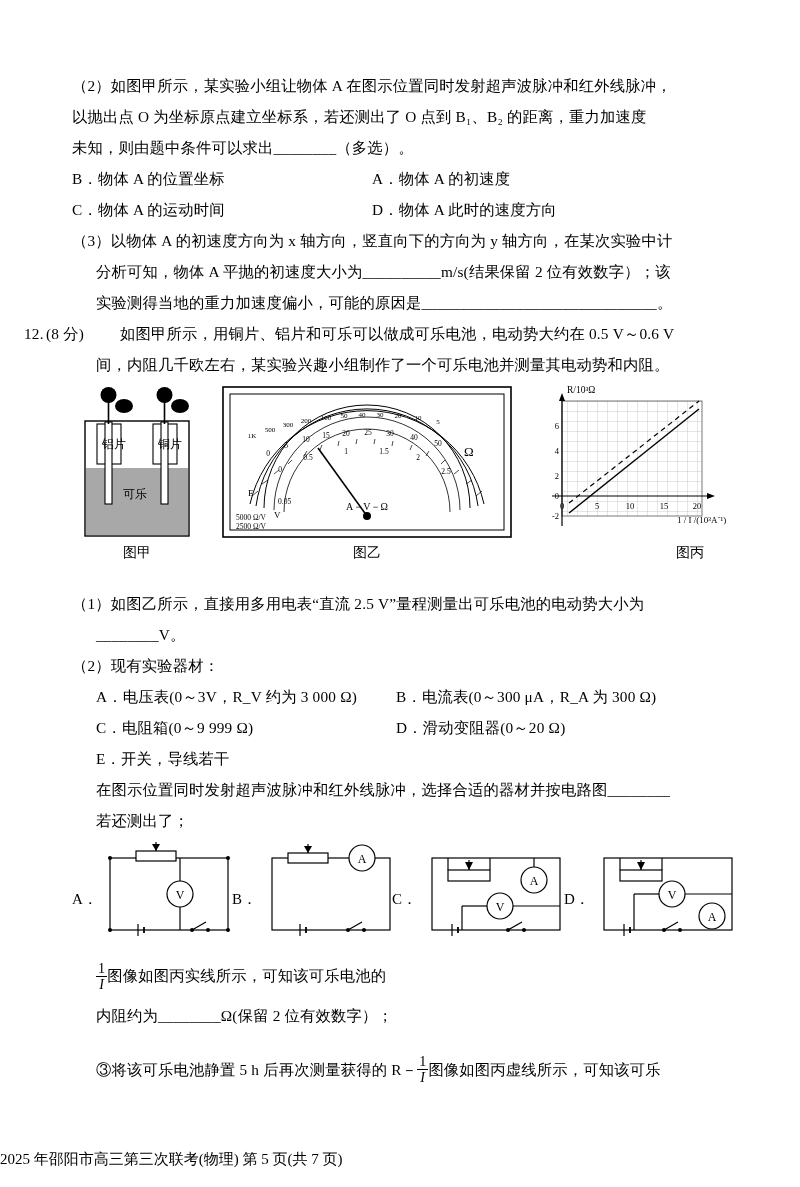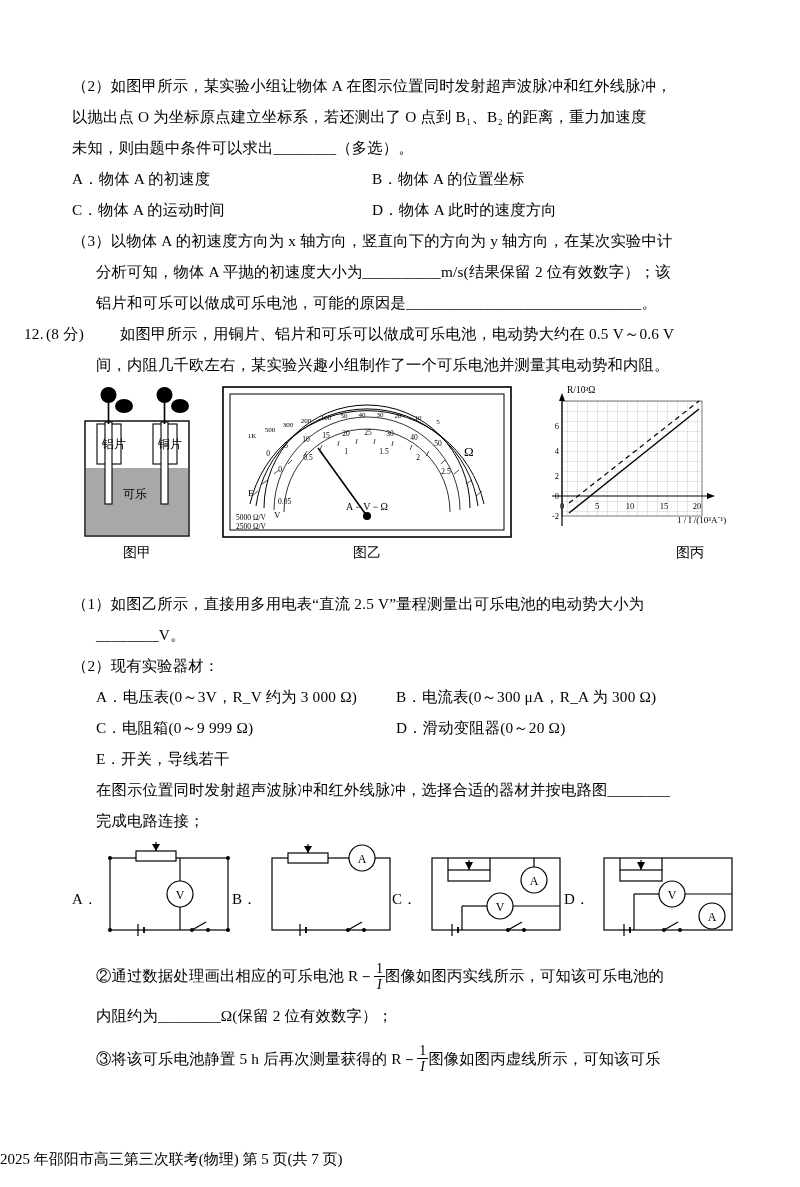--- a/index.html
+++ b/index.html
@@ -30,31 +30,31 @@
 <body>
 
 <div class="page">
   <div class="content">
 
     <div class="ln">（2）如图甲所示，某实验小组让物体 A 在图示位置同时发射超声波脉冲和红外线脉冲，</div>
     <div class="ln">以抛出点 O 为坐标原点建立坐标系，若还测出了 O 点到 B₁、B₂ 的距离，重力加速度</div>
     <div class="ln">未知，则由题中条件可以求出________（多选）。</div>
 
     <div class="ln opt-grid">
+      <div>B．物体 A 的位置坐标</div>
       <div>A．物体 A 的初速度</div>
-      <div>B．物体 A 的位置坐标</div>
     </div>
     <div class="ln opt-grid">
       <div>C．物体 A 的运动时间</div>
       <div>D．物体 A 此时的速度方向</div>
     </div>
 
     <div class="ln">（3）以物体 A 的初速度方向为 x 轴方向，竖直向下的方向为 y 轴方向，在某次实验中计</div>
     <div class="ln" style="padding-left:24px">分析可知，物体 A 平抛的初速度大小为__________m/s(结果保留 2 位有效数字）；该</div>
-    <div class="ln" style="padding-left:24px">铝片和可乐可以做成可乐电池，可能的原因是______________________________。</div>
+    <div class="ln" style="padding-left:24px">实验测得当地的重力加速度偏小，可能的原因是______________________________。</div>
 
     <div class="ln hang" style="padding-left:48px;position:relative;">
       <span style="position:absolute;left:-48px">12.</span>
       <span style="position:absolute;left:-26px">(8 分)</span>
       <span>如图甲所示，用铜片、铝片和可乐可以做成可乐电池，电动势大约在 0.5 V～0.6 V</span>
     </div>
     <div class="ln" style="padding-left:24px">间，内阻几千欧左右，某实验兴趣小组制作了一个可乐电池并测量其电动势和内阻。</div>
 
     <div class="fig-wrap">
 
@@ -190,21 +190,21 @@
       <div>A．电压表(0～3V，R_V 约为 3 000 Ω)</div>
       <div>B．电流表(0～300 μA，R_A 为 300 Ω)</div>
     </div>
     <div class="ln opt-grid" style="padding-left:24px">
       <div>C．电阻箱(0～9 999 Ω)</div>
       <div>D．滑动变阻器(0～20 Ω)</div>
     </div>
     <div class="ln" style="padding-left:24px">E．开关，导线若干</div>
 
     <div class="ln" style="padding-left:24px">在图示位置同时发射超声波脉冲和红外线脉冲，选择合适的器材并按电路图________</div>
-    <div class="ln" style="padding-left:24px">完成电路连接；</div>
+    <div class="ln" style="padding-left:24px">若还测出了；</div>
 
     <div class="circ-row">
       <div class="circ-label" style="left:0px;top:50px">A．</div>
       <svg class="circ" style="left:28px" width="140" height="115" viewBox="0 0 140 115">
         <rect x="10" y="18" width="118" height="72" fill="none" stroke="#000" stroke-width="1.2"></rect>
         <rect x="36" y="11" width="40" height="10" fill="#fff" stroke="#000" stroke-width="1.2"></rect>
         <line x1="56" y1="2" x2="56" y2="11" stroke="#000" stroke-width="1.2"></line>
         <polygon points="56,11 52,4 60,4" fill="#000"></polygon>
         <circle cx="80" cy="54" r="13" fill="#fff" stroke="#000" stroke-width="1.2"></circle>
         <text x="80" y="59" font-size="12" font-family="Liberation Serif, serif" text-anchor="middle">V</text>
@@ -276,23 +276,23 @@
         <text x="118" y="81" font-size="12" font-family="Liberation Serif, serif" text-anchor="middle">A</text>
         <line x1="30" y1="84" x2="30" y2="96" stroke="#000" stroke-width="1.2"></line>
         <line x1="36" y1="87" x2="36" y2="93" stroke="#000" stroke-width="1.8"></line>
         <line x1="70" y1="90" x2="84" y2="82" stroke="#000" stroke-width="1.2"></line>
         <circle cx="70" cy="90" r="2" fill="#000"></circle>
           <circle cx="86" cy="90" r="2" fill="#000"></circle>
       </svg>
     </div>
 
     <div class="ln" style="padding-left:24px">
-      <span>②通过数据处理画出相应的可乐电池 R－</span><span class="frac"><span class="n">1</span><span class="d it">I</span></span><span>图像如图丙实线所示，可知该可乐电池的</span>
+      <span class="frac"><span class="n">1</span><span class="d it">I</span></span><span>图像如图丙实线所示，可知该可乐电池的</span>
     </div>
     <div class="ln" style="padding-left:24px;margin-top:8px">内阻约为________Ω(保留 2 位有效数字）；</div>
 
-    <div class="ln" style="padding-left:24px;margin-top:12px">
+    <div class="ln" style="padding-left:24px;margin-top:23px">
       <span>③将该可乐电池静置 5 h 后再次测量获得的 R－</span><span class="frac"><span class="n">1</span><span class="d it">I</span></span><span>图像如图丙虚线所示，可知该可乐</span>
     </div>
   </div>
 
   <div class="footer">2025 年邵阳市高三第三次联考(物理)  第 5 页(共 7 页)</div>
 </div>
 
 </body></html>

